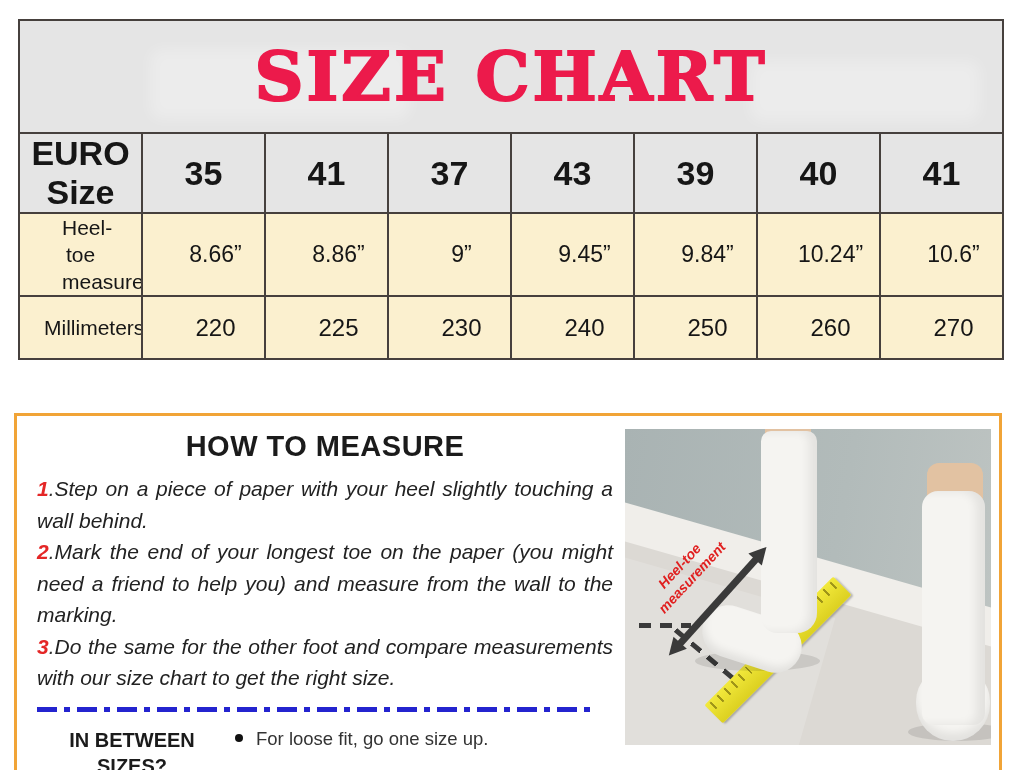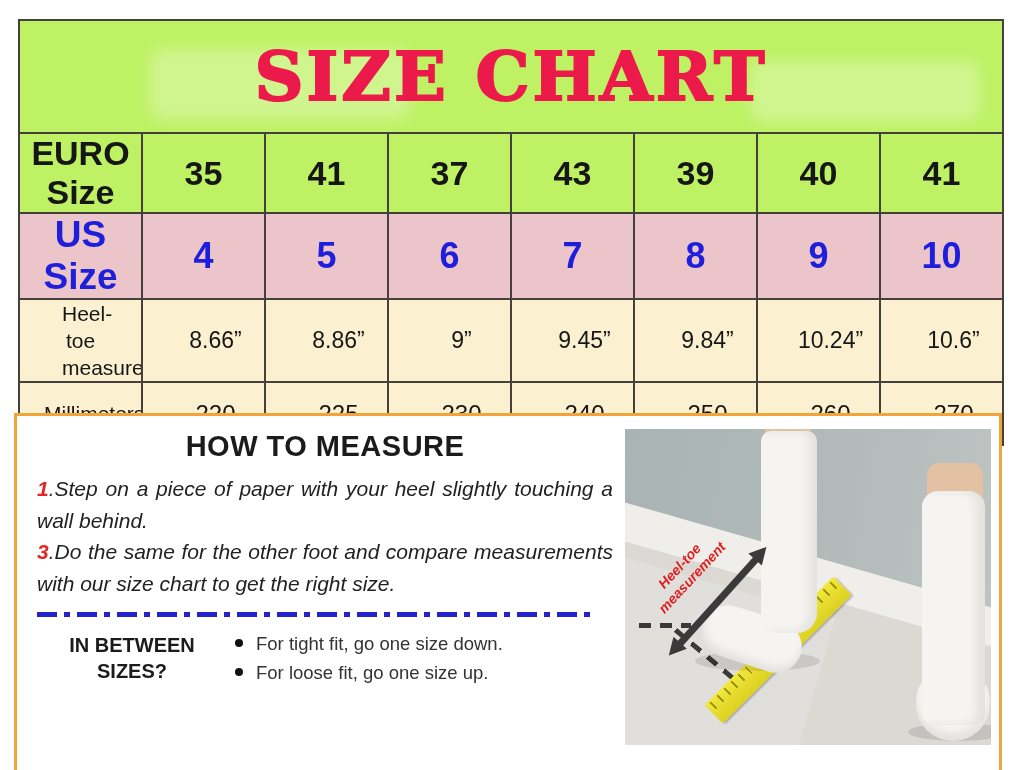--- a/index.html
+++ b/index.html
@@ -12,21 +12,21 @@
   
   table.size-table {
     position:absolute; left:18px; top:19px; width:986px;
     border-collapse:collapse; table-layout:fixed;
   }
   table.size-table td {
     border:2px solid #46403d; text-align:center; vertical-align:middle;
     color:#161616; overflow:hidden;
   }
   td.col-label { width:234px; }
-  .bg-pink  { background:#bef264; }
+  .bg-pink  { background:#e5e5e5; }
   .bg-pink2 { background:#ecc5cb; }
   .bg-cream { background:#fbf0cf;padding-left:24px; }
 
   td.title-cell { height:111px; position:relative; }
   .chart-title {
     font-family:"DejaVu Serif", serif; font-weight:bold;
     font-size:68px; letter-spacing:3px; color:#ec1a4b;
     -webkit-text-stroke:2px #ec1a4b; line-height:111px;
     position:relative; z-index:2;
   }
@@ -152,30 +152,20 @@
     <tr class="r-euro">
       <td class="col-label bg-pink">EURO Size</td>
       <td class="bg-pink">35</td>
       <td class="bg-pink">41</td>
       <td class="bg-pink">37</td>
       <td class="bg-pink">43</td>
       <td class="bg-pink">39</td>
       <td class="bg-pink">40</td>
       <td class="bg-pink">41</td>
     </tr>
-    <tr class="r-us">
-      <td class="col-label bg-pink2">US Size</td>
-      <td class="bg-pink2">4</td>
-      <td class="bg-pink2">5</td>
-      <td class="bg-pink2">6</td>
-      <td class="bg-pink2">7</td>
-      <td class="bg-pink2">8</td>
-      <td class="bg-pink2">9</td>
-      <td class="bg-pink2">10</td>
-    </tr>
     <tr class="r-heel">
       <td class="col-label bg-cream">Heel-toe measurement</td>
       <td class="bg-cream">8.66”</td>
       <td class="bg-cream">8.86”</td>
       <td class="bg-cream">9”</td>
       <td class="bg-cream">9.45”</td>
       <td class="bg-cream">9.84”</td>
       <td class="bg-cream">10.24”</td>
       <td class="bg-cream">10.6”</td>
     </tr>
@@ -192,37 +182,34 @@
   </tbody>
     </table>
 
   <div class="measure-panel">
 
     <div class="m-left">
       <div class="m-heading">HOW TO MEASURE</div>
 
       <p class="step"><span class="step-num">1</span><span class="step-sep">.</span><span class="step-text">Step on a piece of paper with your heel slightly touching a wall behind.</span></p>
 
+      <p class="step"><span class="step-num">2</span><span class="step-sep">.</span><span class="step-text">Mark the end of your longest toe on the paper (you might need a friend to help you) and measure from the wall to the marking.</span></p>
 
       <p class="step"><span class="step-num">3</span><span class="step-sep">.</span><span class="step-text">Do the same for the other foot and compare measurements with our size chart to get the right size.</span></p>
 
       <div class="m-divider"></div>
 
       <div class="between">
         <div class="between-label">
           <div>IN BETWEEN</div>
           <div>SIZES?</div>
         </div>
         <div class="bullets">
           <div class="bullet">
             <span class="bullet-dot"></span>
-            <span>For tight fit, go one size down.</span>
-          </div>
-          <div class="bullet">
-            <span class="bullet-dot"></span>
             <span>For loose fit, go one size up.</span>
           </div>
         </div>
       </div>
     </div>
 
     <div class="photo">
       <div class="pw-baseboard"></div>
       <div class="pw-floor"></div>
       <div class="pw-paper"></div>

